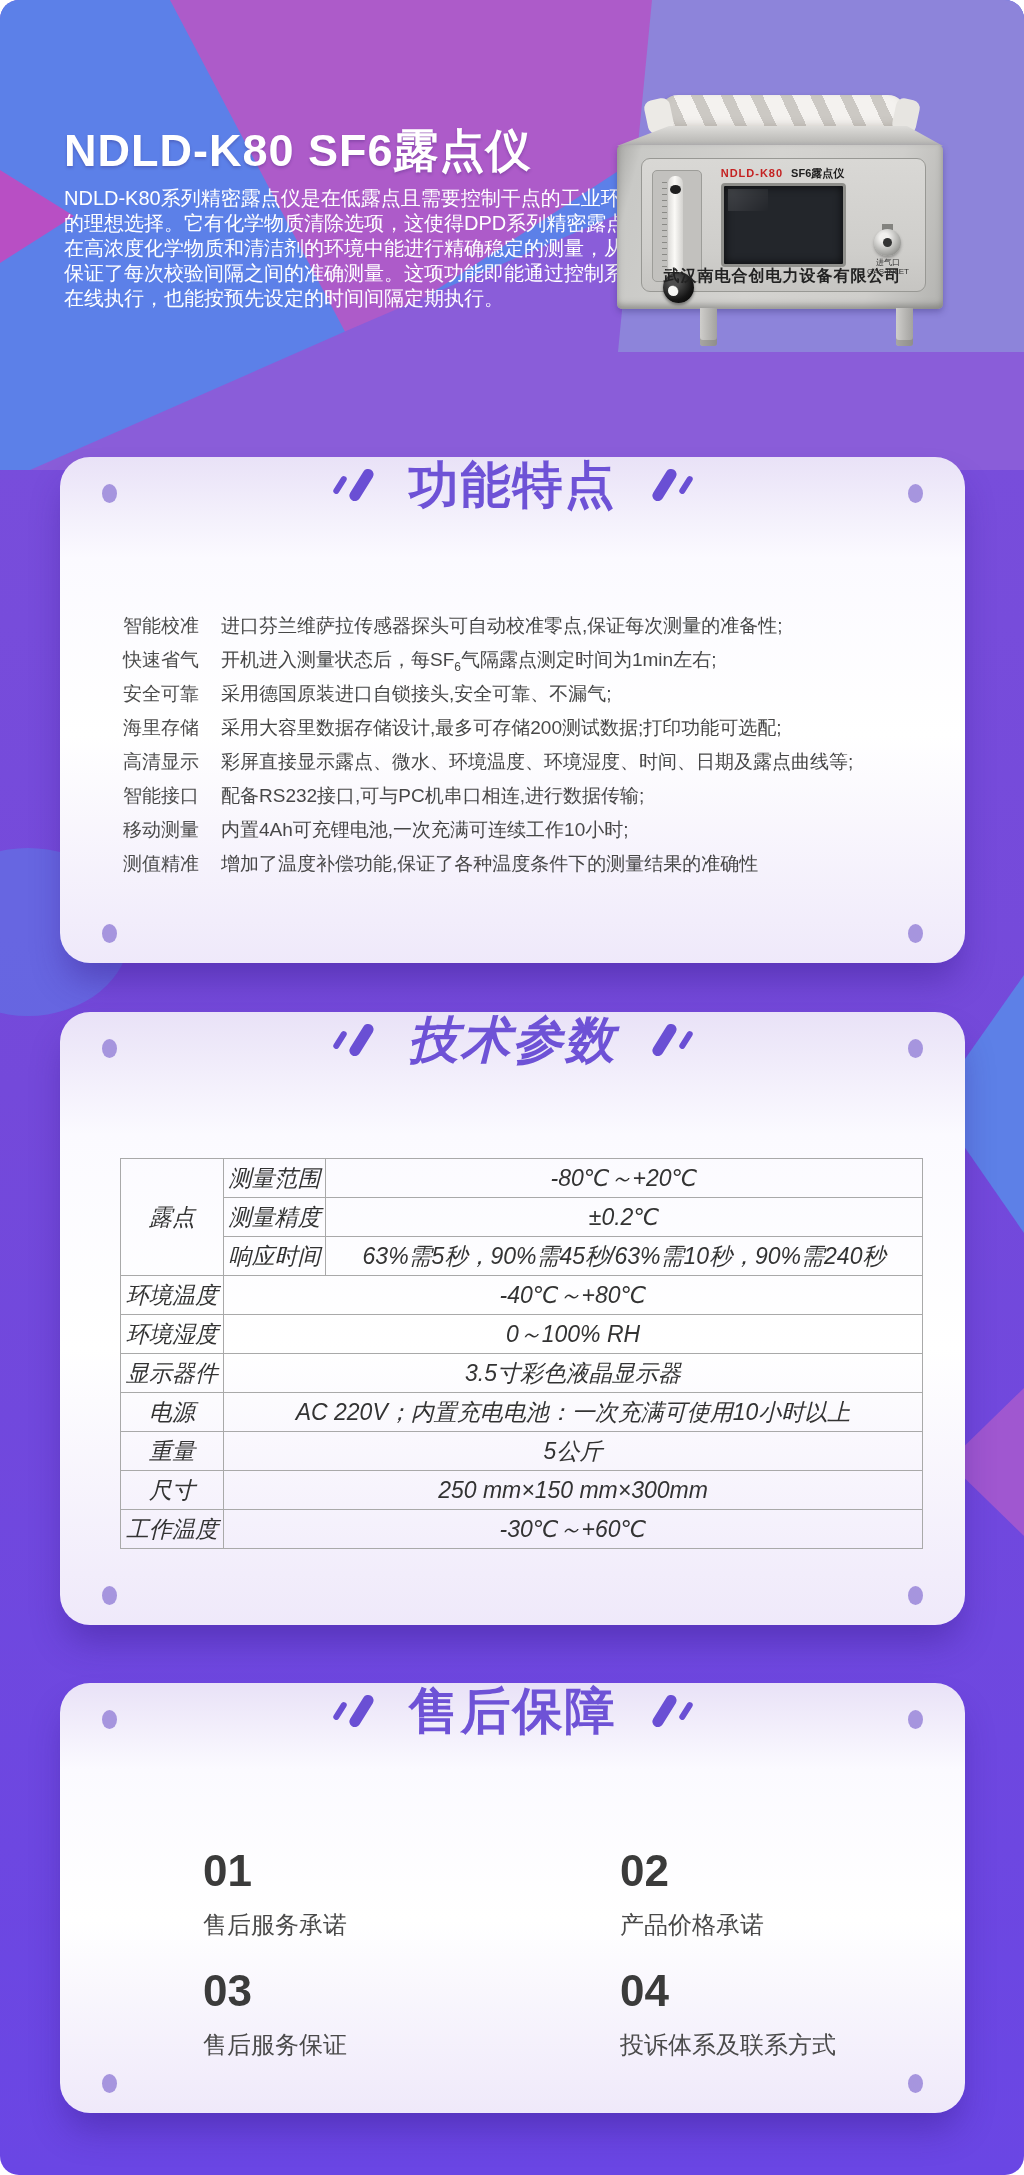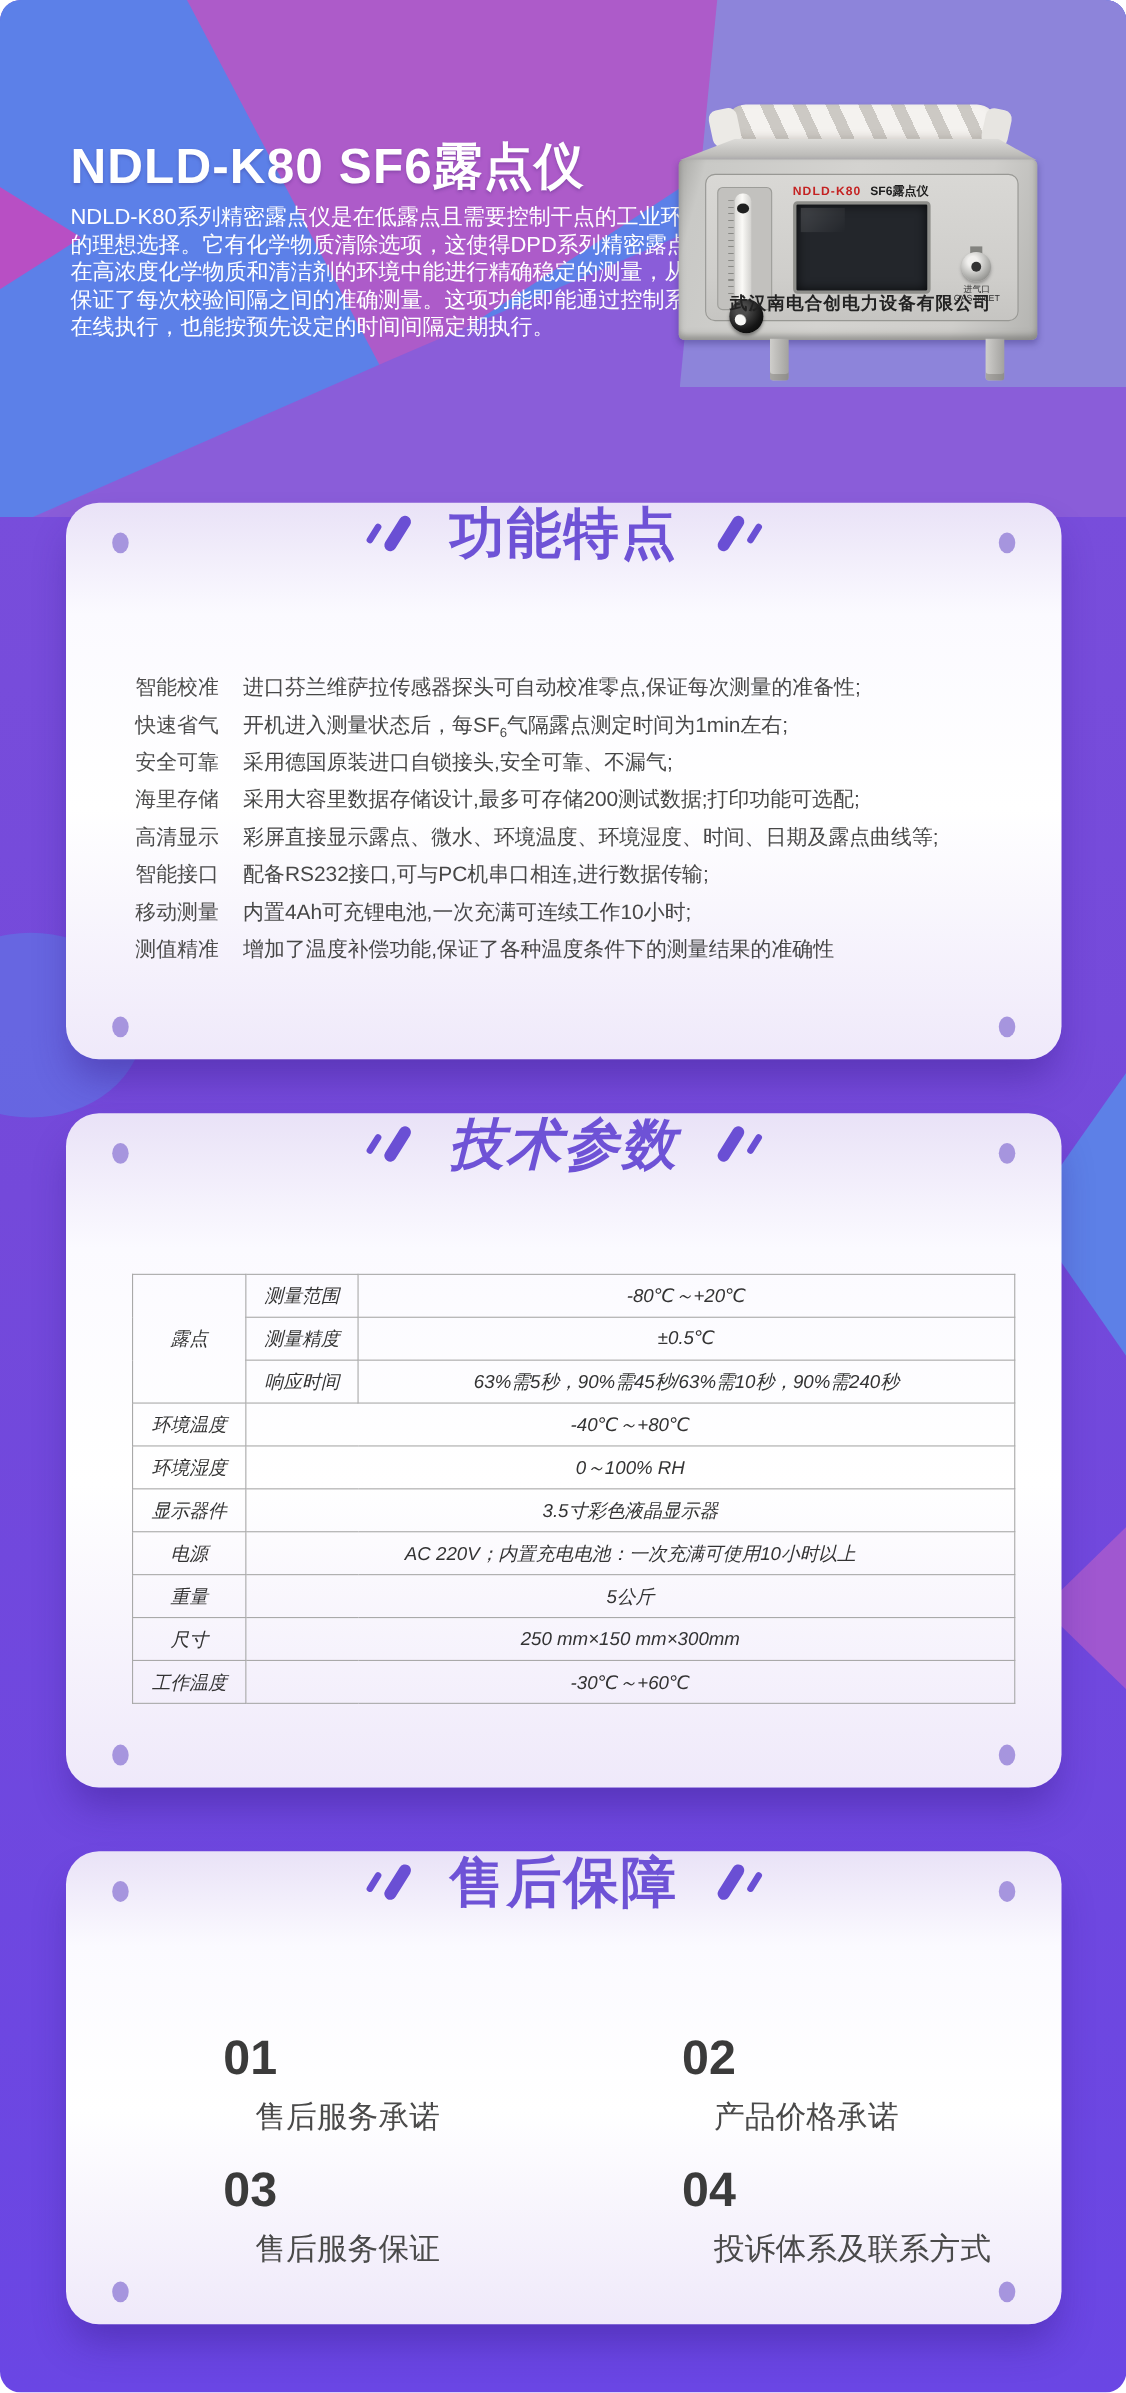--- a/index.html
+++ b/index.html
@@ -93,26 +93,26 @@
 
   
   .feat-list{position:absolute;left:63px;top:152px;}
   .feat-row{display:flex;height:34px;line-height:34px;font-size:19px;color:#474747;white-space:nowrap;}
   .feat-label{width:84px;margin-right:14px;color:#4c4c4c;}
   .feat-desc sub{font-size:12px;}
 
   
   .spec-table{position:absolute;left:60px;top:146px;border-collapse:collapse;table-layout:fixed;width:803px;}
   .spec-table td{border:1px solid #a9a9a9;height:38px;text-align:center;vertical-align:middle;
-    font-size:17px;color:#333;padding:0 4px;}
+    font-size:23px;color:#333;padding:0 4px;}
 
   
   .as-grid{position:absolute;left:143px;top:165px;display:grid;grid-template-columns:417px auto;row-gap:28px;}
   .as-num{font-size:44px;font-weight:800;color:#3b3b3b;line-height:46px;}
-  .as-label{font-size:28px;color:#4a4a4a;margin-top:16px;line-height:30px;white-space:nowrap;margin-left:29px;}
+  .as-label{font-size:24px;color:#4a4a4a;margin-top:16px;line-height:30px;white-space:nowrap;}
 </style>
 </head>
 <body>
 
 <div class="stage">
 
   <div class="bg-page"></div>
   <div class="bg-header-blue"></div>
   <div class="bg-tri-magenta"></div>
   <div class="bg-wedge-left-magenta"></div>
@@ -231,21 +231,21 @@
           <col>
         </colgroup>
       <tbody>
           <tr>
         <td rowspan="3">露点</td>
         <td>测量范围</td>
         <td>-80℃～+20℃</td>
       </tr>
       <tr>
         <td>测量精度</td>
-        <td>±0.5℃</td>
+        <td>±0.2℃</td>
       </tr>
       <tr>
         <td>响应时间</td>
         <td>63%需5秒，90%需45秒/63%需10秒，90%需240秒</td>
       </tr>
       <tr>
         <td>环境温度</td>
         <td colspan="2">-40℃～+80℃</td>
       </tr>
       <tr>

